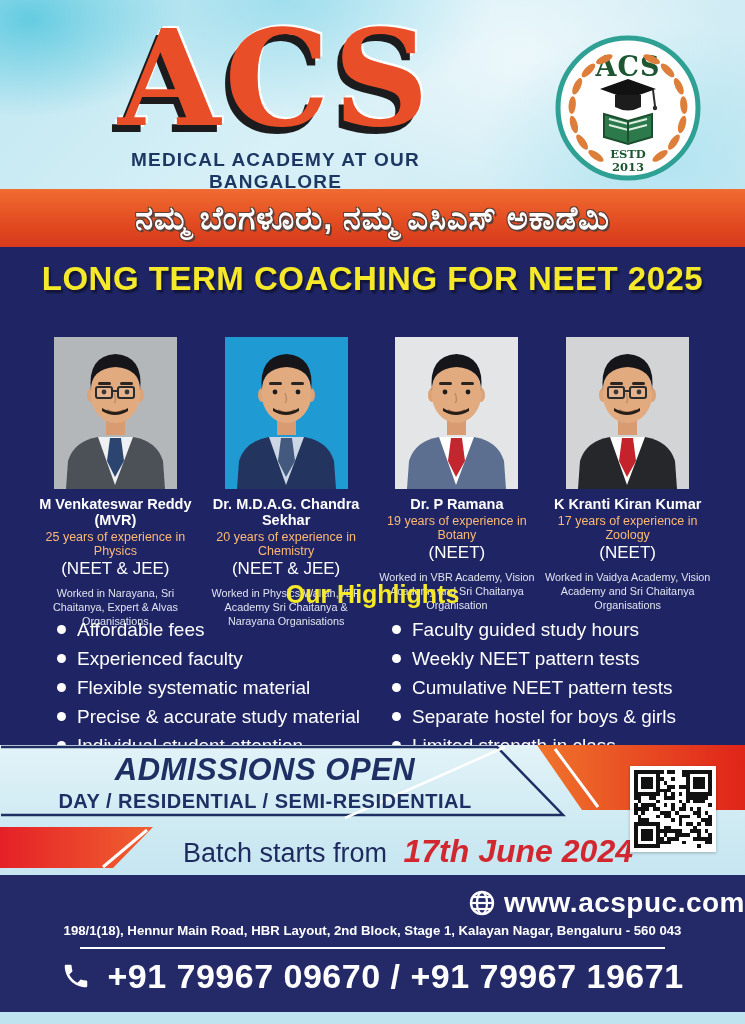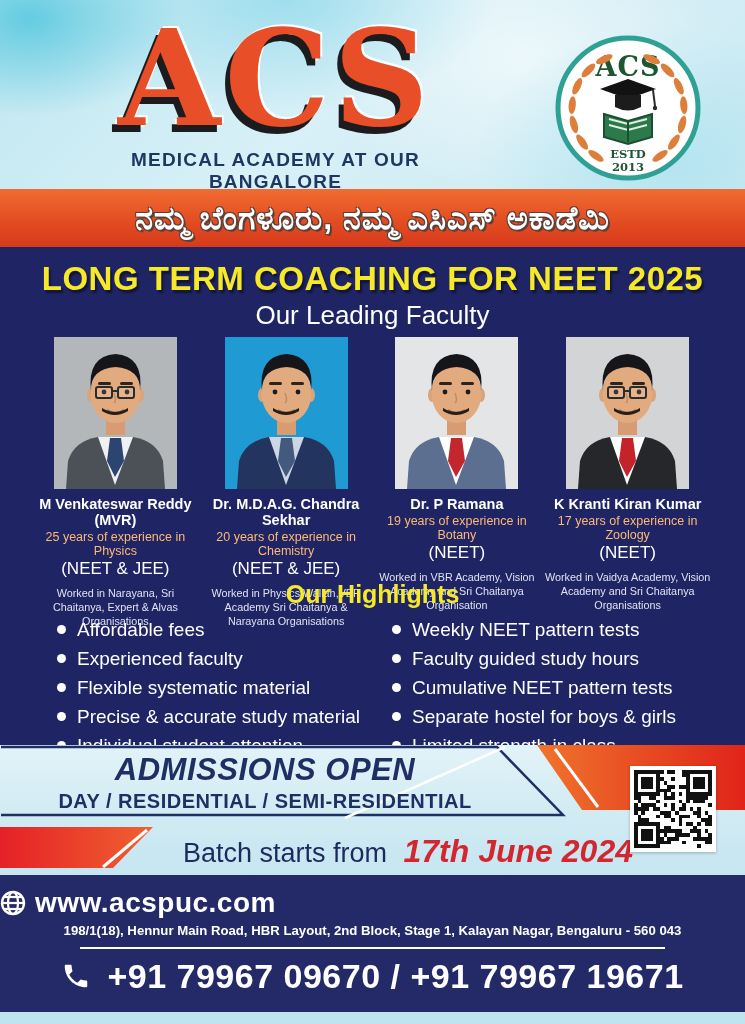--- a/index.html
+++ b/index.html
@@ -96,21 +96,21 @@
   .qr-box {
     position:absolute; left:630px; top:21px; width:86px; height:86px;
     background:#ffffff; padding:4px; box-shadow:0 1px 3px rgba(0,0,0,.25);
   }
   .qr-grid { width:78px; height:78px; display:grid; grid-template-columns:repeat(21,1fr); grid-template-rows:repeat(21,1fr); }
   .qr-grid i { background:#ffffff; }
   .qr-grid i.d { background:#111111; }
 
   
   .sec-footer { position:absolute; left:0; top:875px; width:745px; height:137px; background:#242a68; }
-  .site-row { position:absolute; left:0; top:12px; width:745px; text-align:left; color:#ffffff; }
+  .site-row { position:absolute; left:0; top:12px; width:745px; text-align:right; color:#ffffff; }
   .site-row .globe { vertical-align:-4px; margin-right:9px; }
   .site-url { font-size:28px; font-weight:bold; letter-spacing:.5px; }
   .footer-address { position:absolute; left:0; top:48px; width:745px; text-align:center; font-size:13.2px; font-weight:bold; color:#ffffff; }
   .footer-rule { position:absolute; left:80px; top:72px; width:585px; height:2px; background:#ffffff; }
   .phone-row { position:absolute; left:0; top:82px; width:745px; text-align:center; color:#ffffff; white-space:nowrap; }
   .phone-row .handset { vertical-align:-3px; margin-right:16px; }
   .phone-numbers { font-size:34px; font-weight:bold; letter-spacing:.5px; }
 
   .bottom-strip { position:absolute; left:0; top:1012px; width:745px; height:12px; background:#bfe4ef; }
 </style>
@@ -162,21 +162,20 @@
       </svg>
     </div>
   </div>
 
   <div class="kannada-band">
     <div class="kannada-text">ನಮ್ಮ ಬೆಂಗಳೂರು, ನಮ್ಮ ಎಸಿಎಸ್ ಅಕಾಡೆಮಿ</div>
   </div>
 
   <div class="sec-main">
     <div class="main-title">LONG TERM COACHING FOR NEET 2025</div>
-    <div class="main-subtitle">Our Leading Faculty</div>
 
     <div class="faculty-row">
       <div class="faculty-card">
         <div class="photo">
             <svg viewBox="0 0 123 152" xmlns="http://www.w3.org/2000/svg">
               <rect width="123" height="152" fill="#b4b7ba"></rect>
               <path d="M12 152 L14 124 Q20 104 44 100 L79 100 Q103 104 109 124 L111 152 Z" fill="#4b5157"></path>
               <path d="M44 100 L61 148 L79 100 Z" fill="#eef0f2"></path>
               <path d="M56 101 L67 101 L70 124 L61 140 L53 124 Z" fill="#2c4470"></path>
               <rect x="52" y="78" width="19" height="20" fill="#d99c72"></rect>
@@ -291,22 +290,22 @@
     <div class="hl-title">Our Highlights</div>
     <div class="hl-cols">
       <ul class="hl-col left">
         <li>Affordable fees</li>
         <li>Experienced faculty</li>
         <li>Flexible systematic material</li>
         <li>Precise &amp; accurate study material</li>
         <li>Individual student attention</li>
       </ul>
       <ul class="hl-col right">
+        <li>Faculty guided study hours</li>
         <li>Weekly NEET pattern tests</li>
-        <li>Faculty guided study hours</li>
         <li>Cumulative NEET pattern tests</li>
         <li>Separate hostel for boys &amp; girls</li>
         <li>Limited strength in class</li>
       </ul>
     </div>
   </div>
 
   <div class="sec-adm">
     <svg class="adm-shapes" viewBox="0 0 745 130" width="745" height="130">
       <defs>

